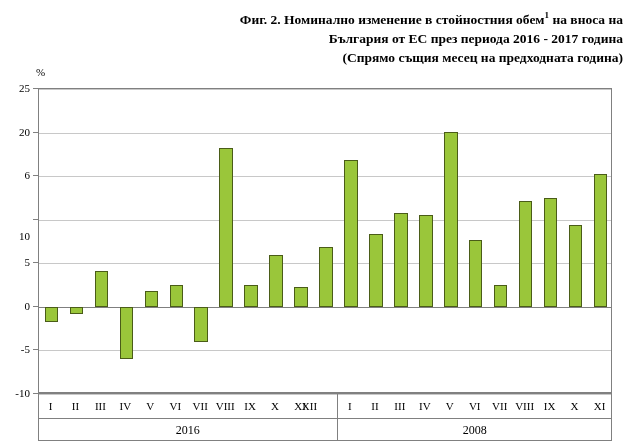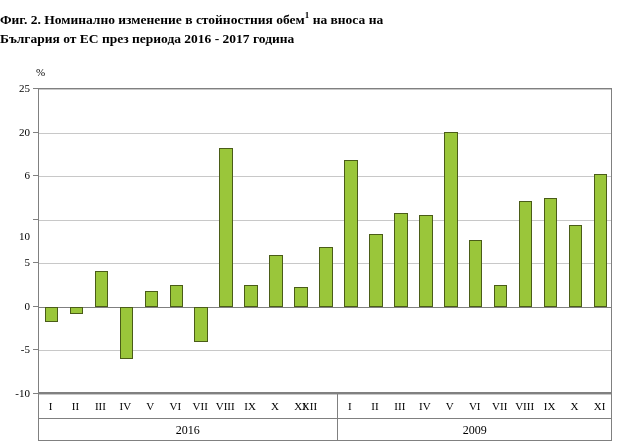--- a/index.html
+++ b/index.html
@@ -17,21 +17,21 @@
   #root {
     position: relative;
     width: 623px;
     height: 444px;
   }
   .title {
     position: absolute;
     top: 6px;
     left: 0;
     width: 623px;
-    text-align: left;
+    text-align: right;
     font-family: "Liberation Serif", serif;
     font-weight: bold;
     font-size: 13.5px;
     line-height: 19px;
   }
   .title .line {
     display: block;
   }
   .title sup {
     font-size: 9px;
@@ -162,20 +162,21 @@
   }
 </style>
 </head>
 <body>
 
 <div id="root">
 
   <div class="title">
     <span class="line"><span>Фиг. 2. Номинално изменение  в стойностния обем</span><sup>1</sup><span> на вноса на</span></span>
     <span class="line">България от ЕС през периода 2016 - 2017 година</span>
+    <span class="line">(Спрямо същия месец на предходната година)</span>
   </div>
 
   <div class="pct-label">%</div>
 
   <div class="ylabels">
       <div class="lab" style="top: 0px;">25</div>
       <div class="lab" style="top: 43.5714px;">20</div>
       <div class="lab" style="top: 87.1429px;">6</div>
       <div class="lab" style="top: 148px;">10</div>
       <div class="lab" style="top: 174.286px;">5</div>
@@ -248,21 +249,21 @@
       <div class="sep" style="left: 299.478px;"></div>
       <div class="sep" style="left: 573px;"></div>
     </div>
 
   <div class="yearband">
     <div class="botline"></div>
   <div class="sep" style="left: 0px;"></div>
       <div class="sep" style="left: 299.478px;"></div>
       <div class="sep" style="left: 573px;"></div>
       <div class="yr" style="left: 0px; width: 299.478px;">2016</div>
-      <div class="yr" style="left: 299.478px; width: 274.522px;">2009</div>
+      <div class="yr" style="left: 299.478px; width: 274.522px;">2008</div>
     </div>
 
 <div class="tickmark" style="top: 88px;"></div>
     <div class="tickmark" style="top: 131.571px;"></div>
     <div class="tickmark" style="top: 175.143px;"></div>
     <div class="tickmark" style="top: 218.714px;"></div>
     <div class="tickmark" style="top: 262.286px;"></div>
     <div class="tickmark" style="top: 305.857px;"></div>
     <div class="tickmark" style="top: 349.429px;"></div>
     <div class="tickmark" style="top: 393px;"></div>

